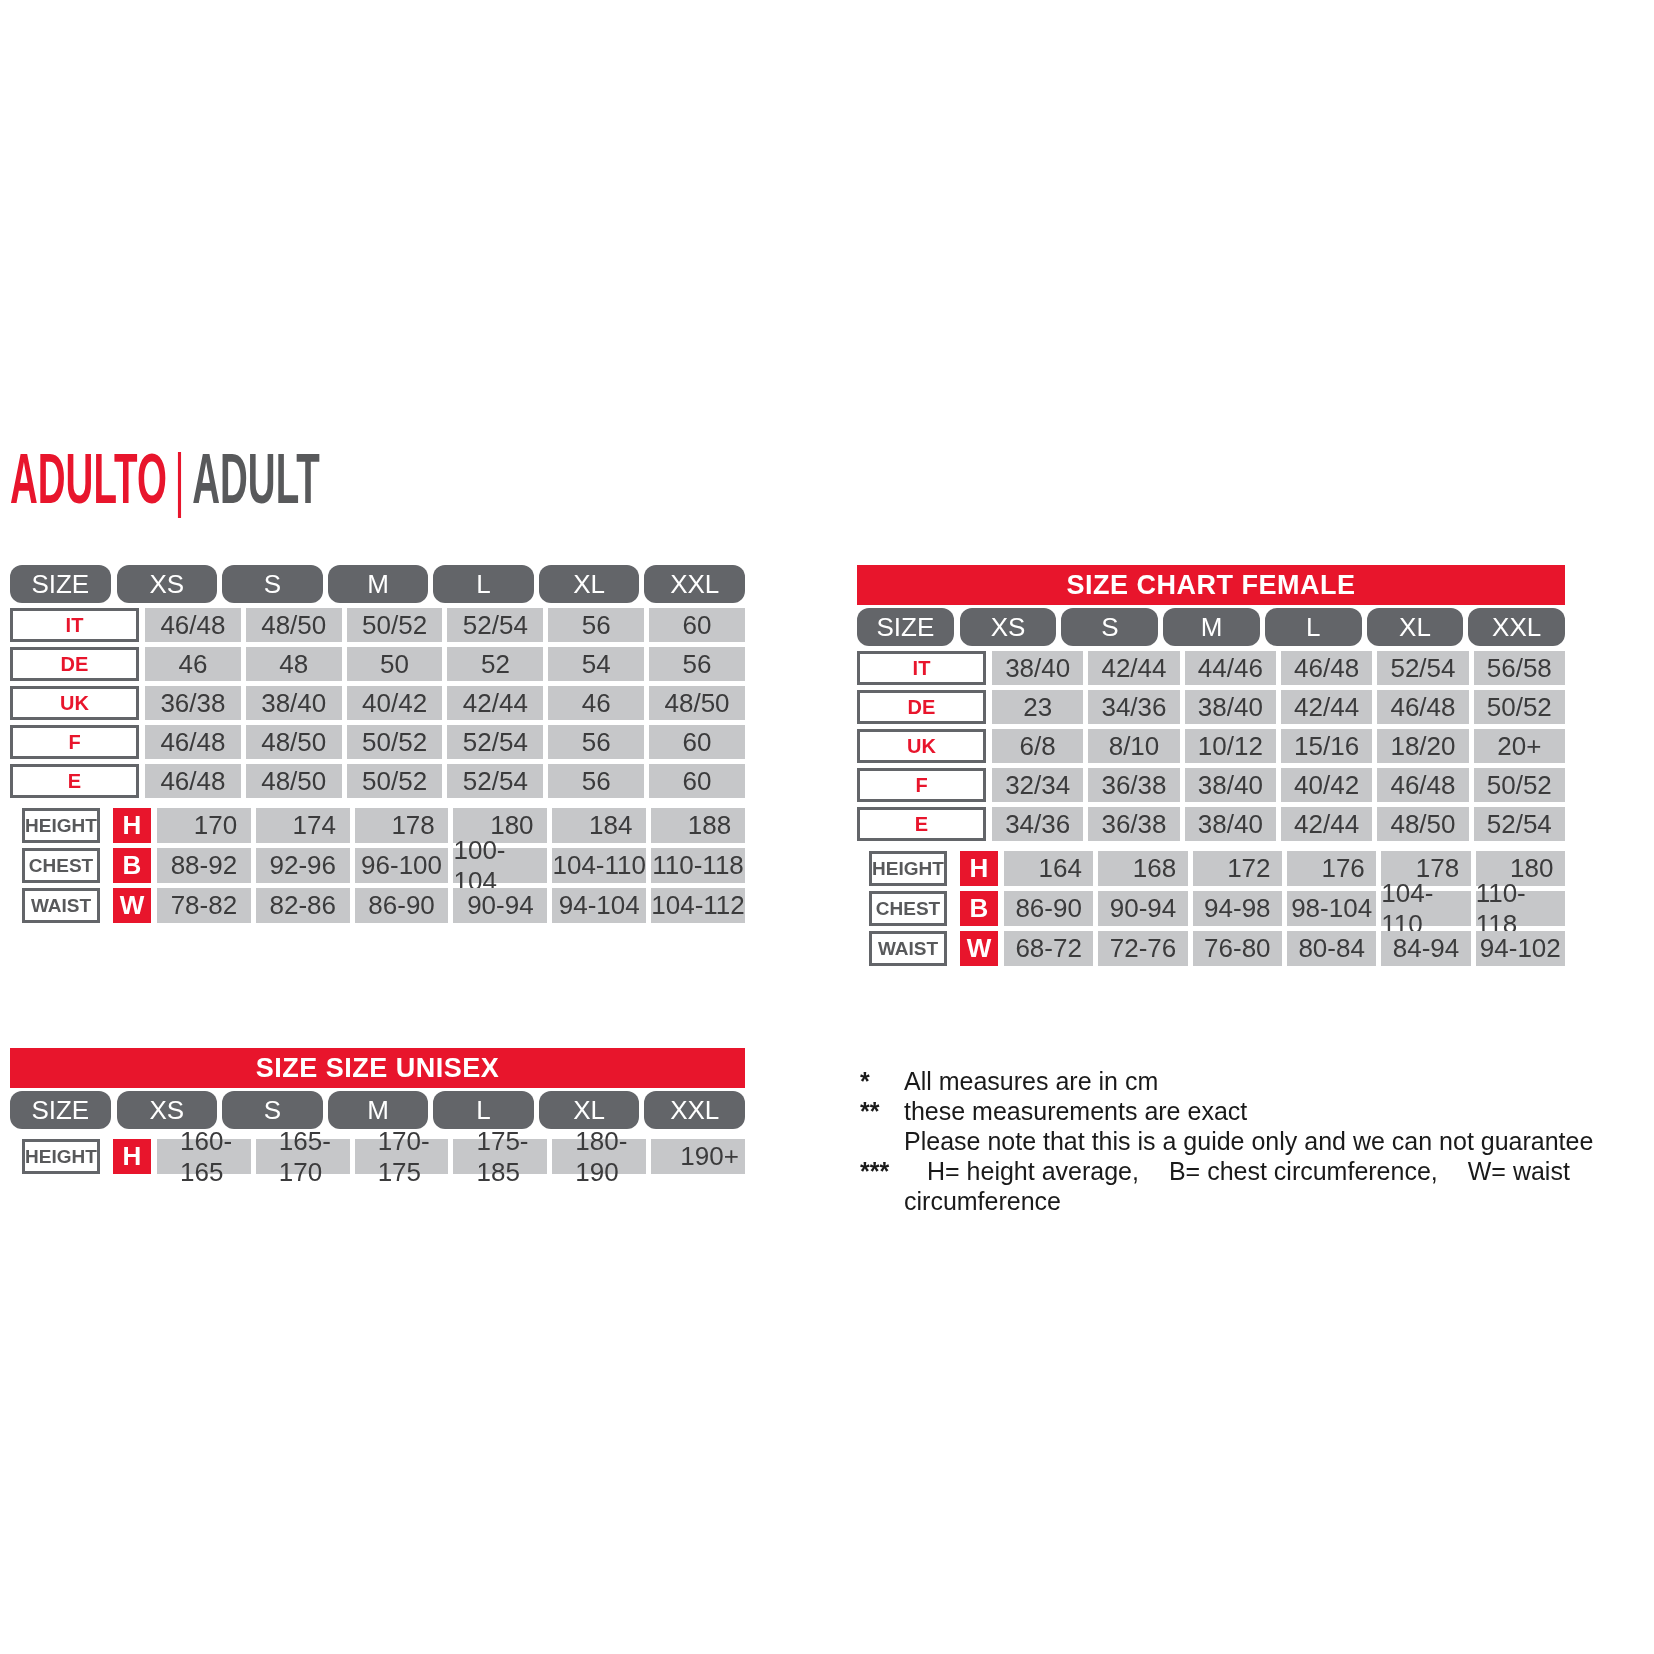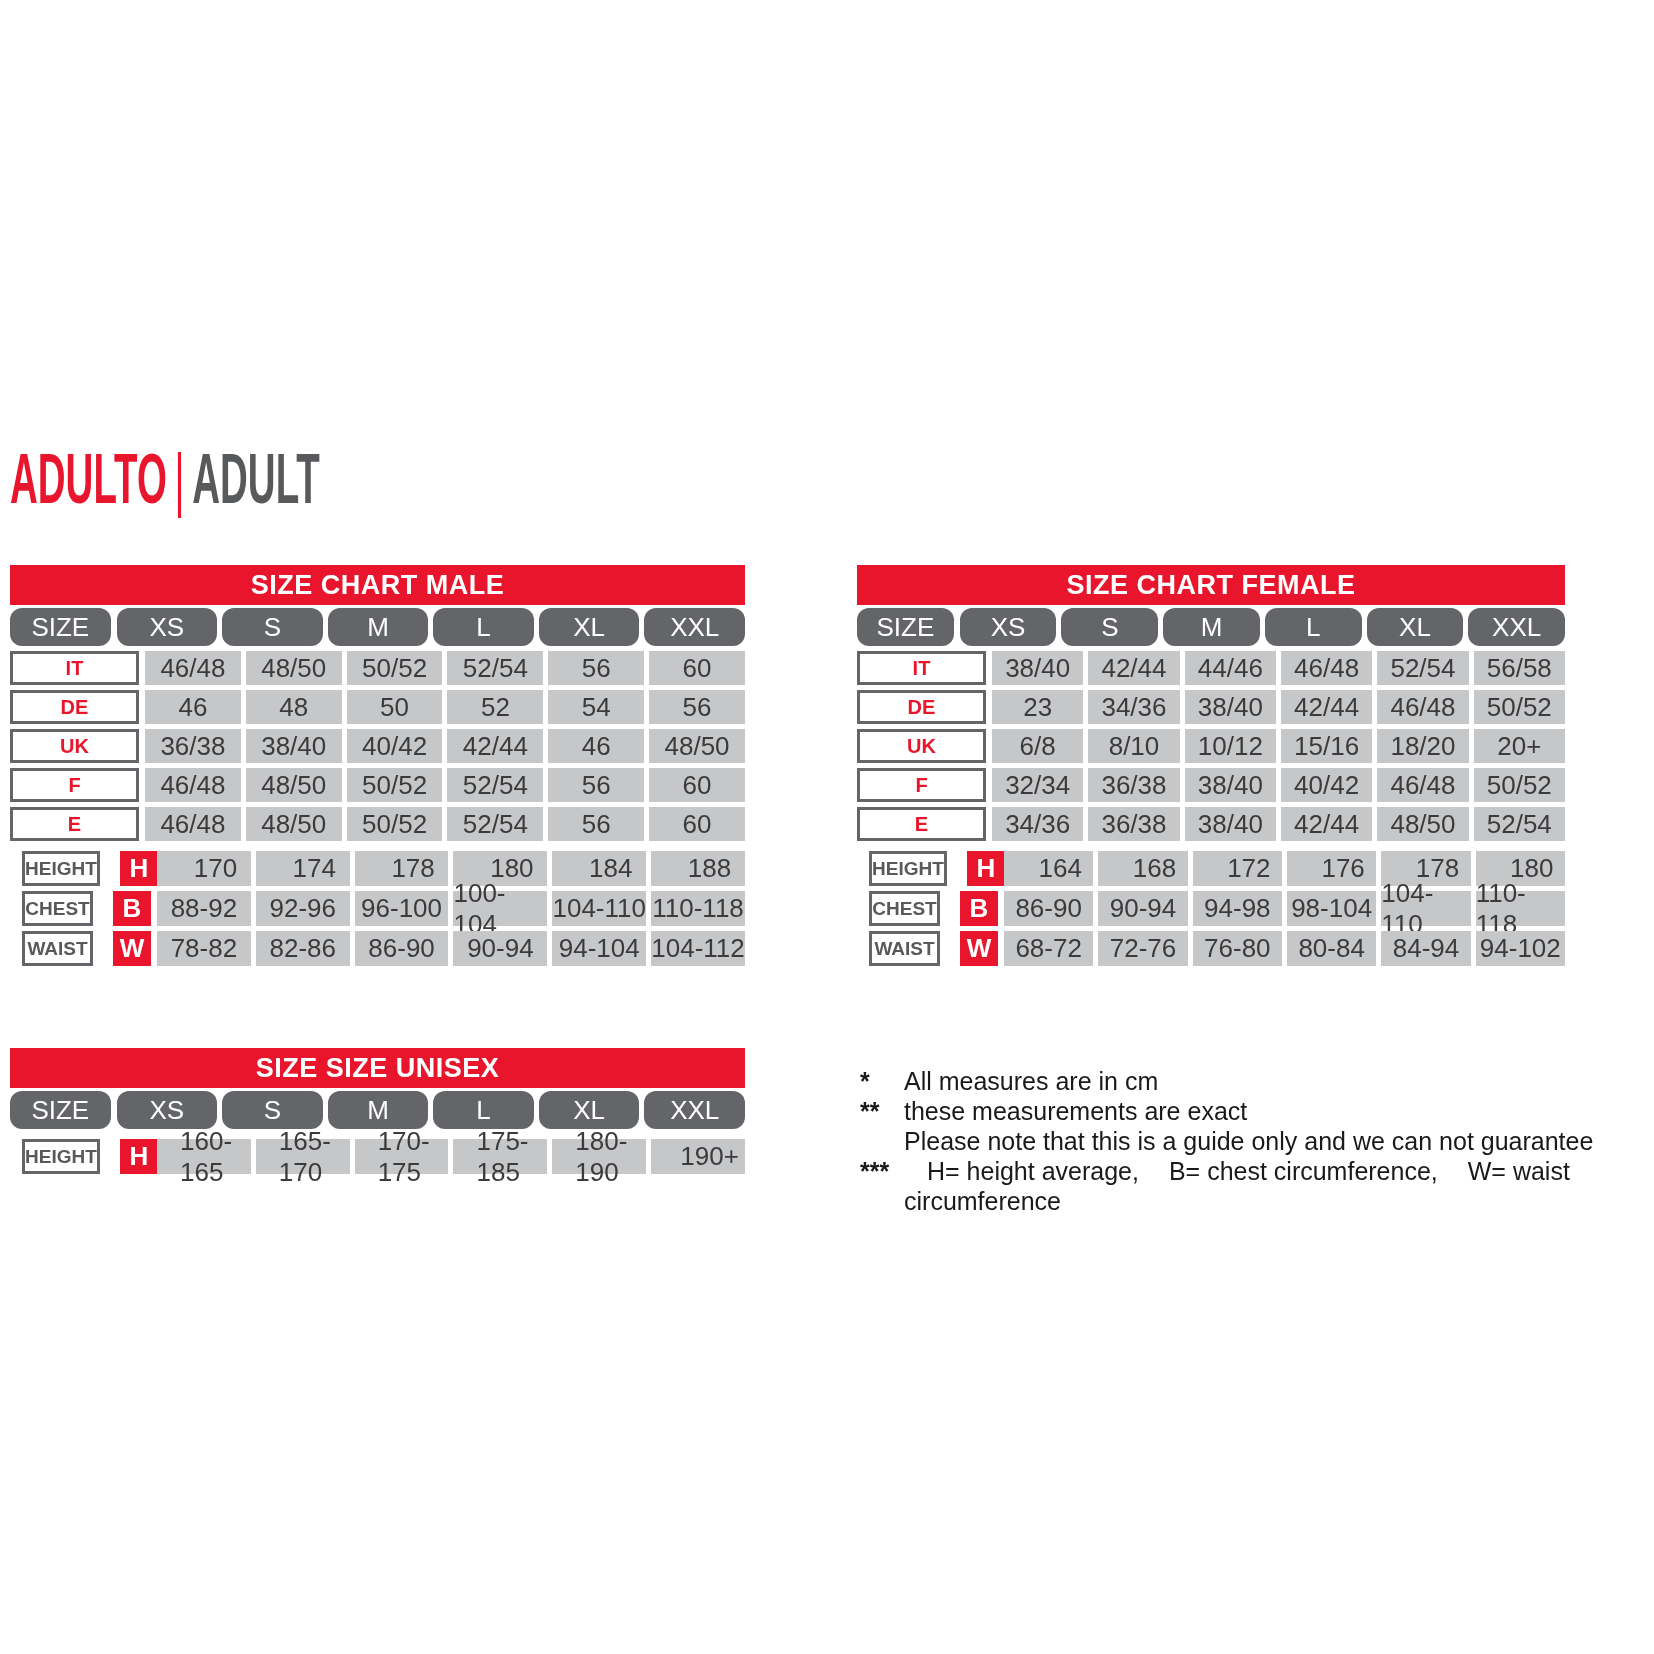--- a/index.html
+++ b/index.html
@@ -41,21 +41,21 @@
   }
   .hcell{background:var(--darkgray,#636569);color:#fff;height:38px;border-radius:12px;}
   .dcell{background:var(--cellgray,#c6c7c9);color:var(--textdark,#3b3b3c);height:34px;}
   .measure-rows{margin-top:10px;}
   .measure-rows .dcell{height:35px;}
   .country-label{
     display:flex;align-items:center;justify-content:center;
     background:#fff;border:3px solid var(--darkgray,#636569);
     color:var(--red,#e8152c);font-weight:bold;font-size:20px;height:34px;
   }
-  .mlabel-wrap{display:flex;gap:20px;width:129px;flex:0 0 129px;margin-right:1px;padding-left:12px;}
+  .mlabel-wrap{display:flex;gap:13px;width:129px;flex:0 0 129px;margin-right:1px;padding-left:12px;}
   .measure-label{
     flex:1;display:flex;align-items:center;justify-content:center;
     background:#fff;border:3px solid var(--darkgray,#636569);box-sizing:border-box;
     color:var(--titlegray,#58595b);font-weight:bold;font-size:19px;height:35px;
   }
   .letter-box{
     width:38px;flex:0 0 38px;display:flex;align-items:center;justify-content:center;
     background:var(--red,#e8152c);color:#fff;font-weight:bold;font-size:26px;height:35px;
   }
 
@@ -69,21 +69,20 @@
   .fn-text{flex:1;}
 </style>
 </head>
 <body>
 
 <div class="title">
   <span class="t-red">ADULTO</span><span class="t-sep">|</span><span class="t-grey">ADULT</span>
 </div>
 
 <div class="size-table tbl-male">
-  <div class="band">SIZE CHART MALE</div>
   <div class="trow header-row">
     <div class="vcell hcell label-col">SIZE</div>
     <div class="cols" style="display:contents"><div class="vcell hcell">XS</div><div class="vcell hcell">S</div><div class="vcell hcell">M</div><div class="vcell hcell">L</div><div class="vcell hcell">XL</div><div class="vcell hcell">XXL</div></div>
   </div>
   <div class="country-rows">
       <div class="trow">
         <div class="country-label label-col">IT</div>
         <div class="vcell dcell">46/48</div>
         <div class="vcell dcell">48/50</div>
         <div class="vcell dcell">50/52</div>

